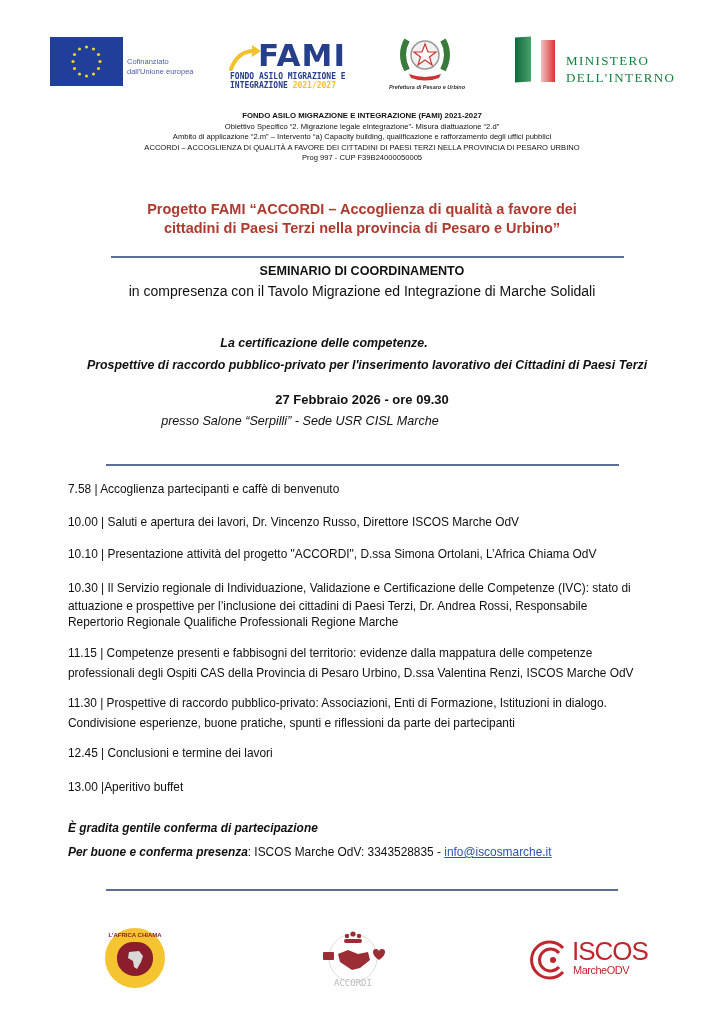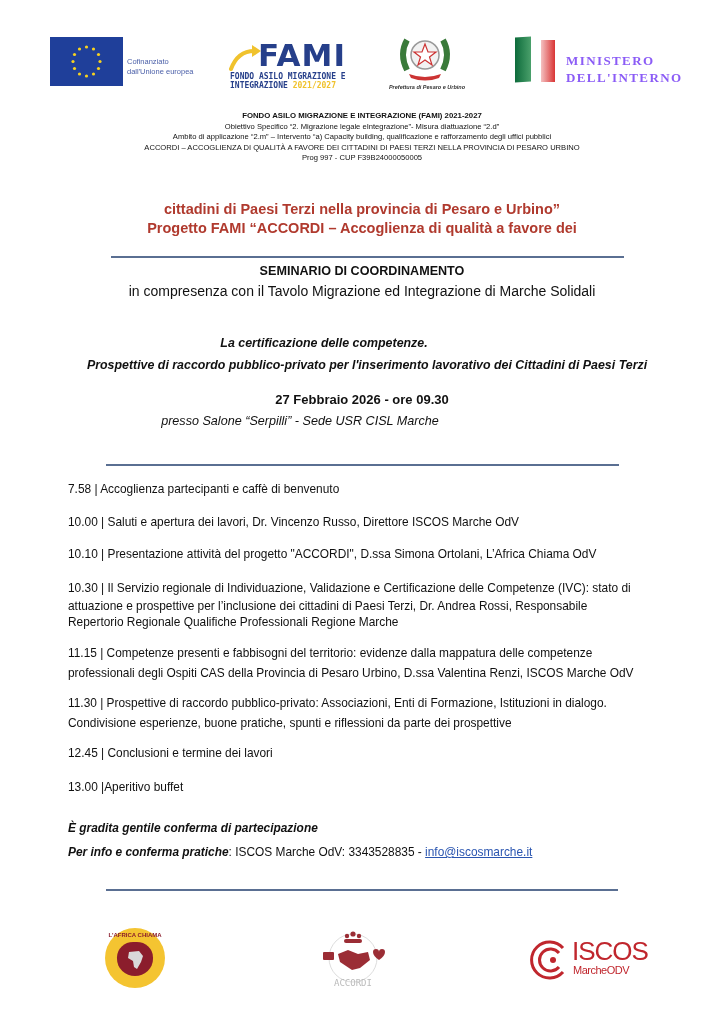--- a/index.html
+++ b/index.html
@@ -11,21 +11,21 @@
   .eu-flag { left: 50px; top: 37px; width: 73px; height: 49px; background: #1f3f9a; }
   .eu-caption { left: 127px; top: 57px; font-size: 7.5px; line-height: 10px; color: #4a5fa8; }
   .fami { left: 228px; top: 38px; width: 110px; height: 56px; }
   .fami-word { position: absolute; left: 30px; top: 0; font-family: "DejaVu Sans", sans-serif; font-weight: bold; font-size: 31px; letter-spacing: 1px; color: #263f8a; line-height: 34px; }
   .fami-sub { position: absolute; left: 2px; top: 34px; font-family: "DejaVu Sans Mono", monospace; font-weight: bold; font-size: 8px; line-height: 9px; color: #263f8a; white-space: nowrap; }
   .fami-years { color: #f0c22d; }
   .pref { left: 385px; top: 30px; width: 80px; height: 68px; }
   .pref-caption { position: absolute; left: -8px; top: 54px; width: 100px; text-align: center; font-size: 5.5px; font-style: italic; font-weight: bold; color: #333; }
   .min-flag-green { left: 515px; top: 37px; width: 16px; height: 45px; background: linear-gradient(90deg,#0d6b3b,#4aa06b); transform: skewY(-3deg); }
   .min-flag-red { left: 541px; top: 40px; width: 14px; height: 42px; background: linear-gradient(90deg,#f4c1c1,#d93434); }
-  .min-text { left: 566px; top: 52px; font-family: "Liberation Serif", serif; font-size: 13px; letter-spacing: 1.4px; line-height: 17px; color: #8b5cf6; font-weight: bold; }
+  .min-text { left: 566px; top: 52px; font-family: "Liberation Serif", serif; font-size: 13px; letter-spacing: 1.4px; line-height: 17px; color: #15803d; }
 
   
   .fund { left: 0; width: 724px; top: 111px; font-size: 7.6px; line-height: 10.6px; color: #111; }
   .fund .title { font-weight: bold; font-size: 7.8px; }
 
   
   .proj-title { left: 0; width: 724px; top: 200px; font-family: "Liberation Sans", sans-serif; font-weight: bold; font-size: 14.5px; line-height: 19px; color: #b03a2e; }
 
   .rule { height: 2px; background: #5a6f92; }
   .rule1 { left: 111px; top: 256px; width: 513px; }
@@ -117,22 +117,22 @@
 
 <div class="abs fund center">
   <div class="title">FONDO ASILO MIGRAZIONE E INTEGRAZIONE (FAMI) 2021-2027</div>
   <div>Obiettivo Specifico “2. Migrazione legale eIntegrazione”- Misura diattuazione “2.d”</div>
   <div>Ambito di applicazione “2.m” – Intervento “a) Capacity building, qualificazione e rafforzamento degli uffici pubblici</div>
   <div>ACCORDI – ACCOGLIENZA DI QUALITÀ A FAVORE DEI CITTADINI DI PAESI TERZI NELLA PROVINCIA DI PESARO URBINO</div>
   <div>Prog 997 - CUP F39B24000050005</div>
 </div>
 
 <div class="abs proj-title center">
+  <div>Progetto FAMI “ACCORDI – Accoglienza di qualità a favore dei</div>
   <div>cittadini di Paesi Terzi nella provincia di Pesaro e Urbino”</div>
-  <div>Progetto FAMI “ACCORDI – Accoglienza di qualità a favore dei</div>
 </div>
 
 <div class="abs rule rule1"></div>
 
 <div class="abs seminar center">SEMINARIO DI COORDINAMENTO</div>
 <div class="abs compresenza center">in compresenza con il Tavolo Migrazione ed Integrazione di Marche Solidali</div>
 
 <div class="abs topic1 center">La certificazione delle competenze.</div>
 <div class="abs topic2 center">Prospettive di raccordo pubblico-privato per l'inserimento lavorativo dei Cittadini di Paesi Terzi</div>
 
@@ -157,33 +157,33 @@
     <div>10.30 | Il Servizio regionale di Individuazione, Validazione e Certificazione delle Competenze (IVC): stato di</div>
     <div style="margin-top:1px">attuazione e prospettive per l’inclusione dei cittadini di Paesi Terzi, Dr. Andrea Rossi, Responsabile</div>
     <div style="margin-top:-1px">Repertorio Regionale Qualifiche Professionali Regione Marche</div>
   </div>
   <div class="row" style="top:645px">
     <div>11.15 | Competenze presenti e fabbisogni del territorio: evidenze dalla mappatura delle competenze</div>
     <div style="margin-top:3px">professionali degli Ospiti CAS della Provincia di Pesaro Urbino, D.ssa Valentina Renzi, ISCOS Marche OdV</div>
   </div>
   <div class="row" style="top:695px">
     <div>11.30 | Prospettive di raccordo pubblico-privato: Associazioni, Enti di Formazione, Istituzioni in dialogo.</div>
-    <div style="margin-top:3px">Condivisione esperienze, buone pratiche, spunti e riflessioni da parte dei prospettive</div>
+    <div style="margin-top:3px">Condivisione esperienze, buone pratiche, spunti e riflessioni da parte dei partecipanti</div>
   </div>
   <div class="row" style="top:745px">
     <div>12.45 | Conclusioni e termine dei lavori</div>
   </div>
   <div class="row" style="top:779px">
     <div>13.00 |Aperitivo buffet</div>
   </div>
 </div>
 
 <div class="abs confirm">È gradita gentile conferma di partecipazione</div>
 <div class="abs info">
-  <span class="lbl">Per info e conferma pratiche</span><span>: ISCOS Marche OdV: 3343528835 - </span><a href="#">info@iscosmarche.it</a>
+  <span class="lbl">Per buone e conferma presenza</span><span>: ISCOS Marche OdV: 3343528835 - </span><a href="#">info@iscosmarche.it</a>
 </div>
 
 <div class="abs rule rule3"></div>
 
 <div class="abs africa">
   <div class="africa-text">L'AFRICA CHIAMA</div>
   <div class="africa-heart">
     <svg width="36" height="34" viewBox="0 0 36 34">
       <path d="M12 10 L22 9 L26 14 L24 20 L20 27 L17 25 L16 19 L11 16 Z" fill="#d9d9d9"></path>
     </svg>

